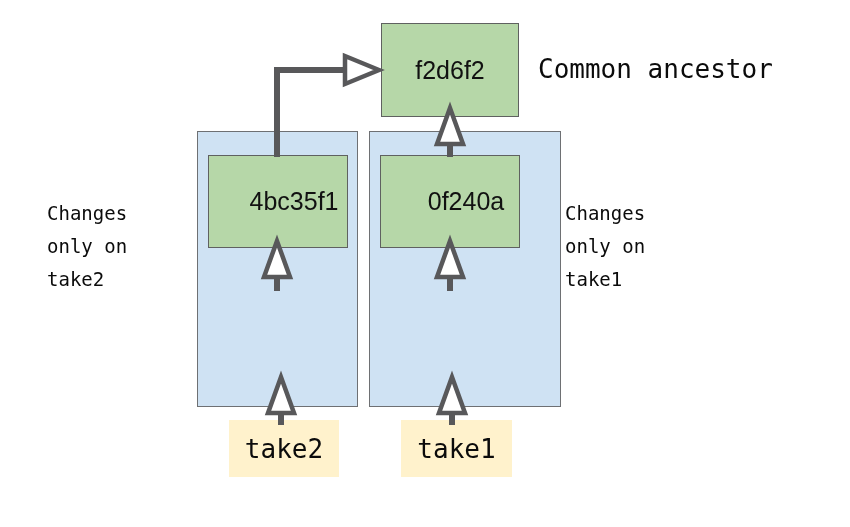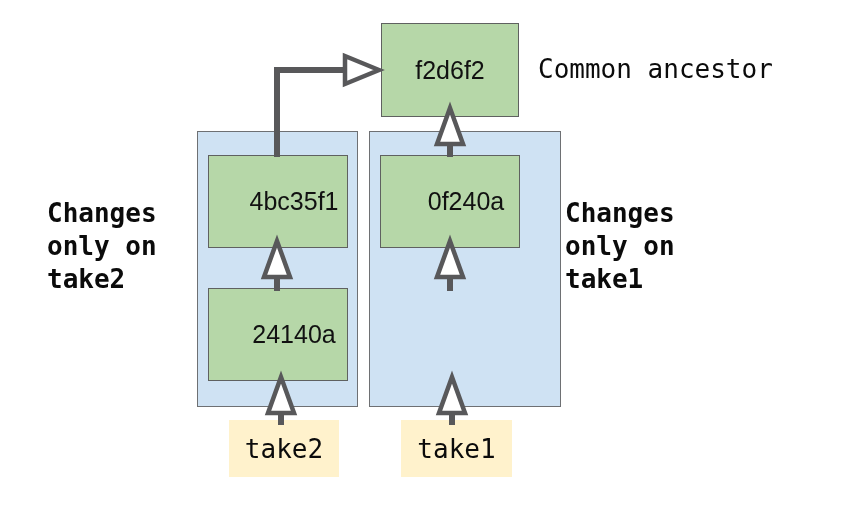--- a/index.html
+++ b/index.html
@@ -51,25 +51,24 @@
     display: flex;
     align-items: center;
     justify-content: center;
     font-size: 26px;
     z-index: 2;
   }
   #label-take2 { left: 229px; top: 420px; width: 110px; height: 57px; }
   #label-take1 { left: 401px; top: 420px; width: 111px; height: 57px; }
   .caption {
     position: absolute;
-    font-size: 26px;
+    font-size: 19px;
     line-height: 33px;
     white-space: pre-line;
     z-index: 4;
-    font-weight: bold;
   }
   #caption-left  { left: 47px;  top: 197px; }
   #caption-right { left: 565px; top: 197px; }
   #ancestor-annotation {
     position: absolute;
     left: 538px;
     top: 70px;
     transform: translateY(-52%);
     font-size: 26px;
     white-space: nowrap;
@@ -103,23 +102,20 @@
 <div id="canvas">
 
   <div id="commit-ancestor" class="commit-box">
     <span>f2d6f2</span>
   </div>
   <div id="ancestor-annotation">Common ancestor</div>
 
   <div id="lane-take2" class="lane">
     <div class="commit-box commit-top">
       <span>4bc35f1</span>
-    </div>
-    <div class="commit-box commit-bottom">
-      <span>24140a</span>
     </div>
   </div>
 
   <div id="lane-take1" class="lane">
     <div class="commit-box commit-top">
       <span>0f240a</span>
     </div>
   </div>
 
   <div id="label-take2" class="branch-label">

